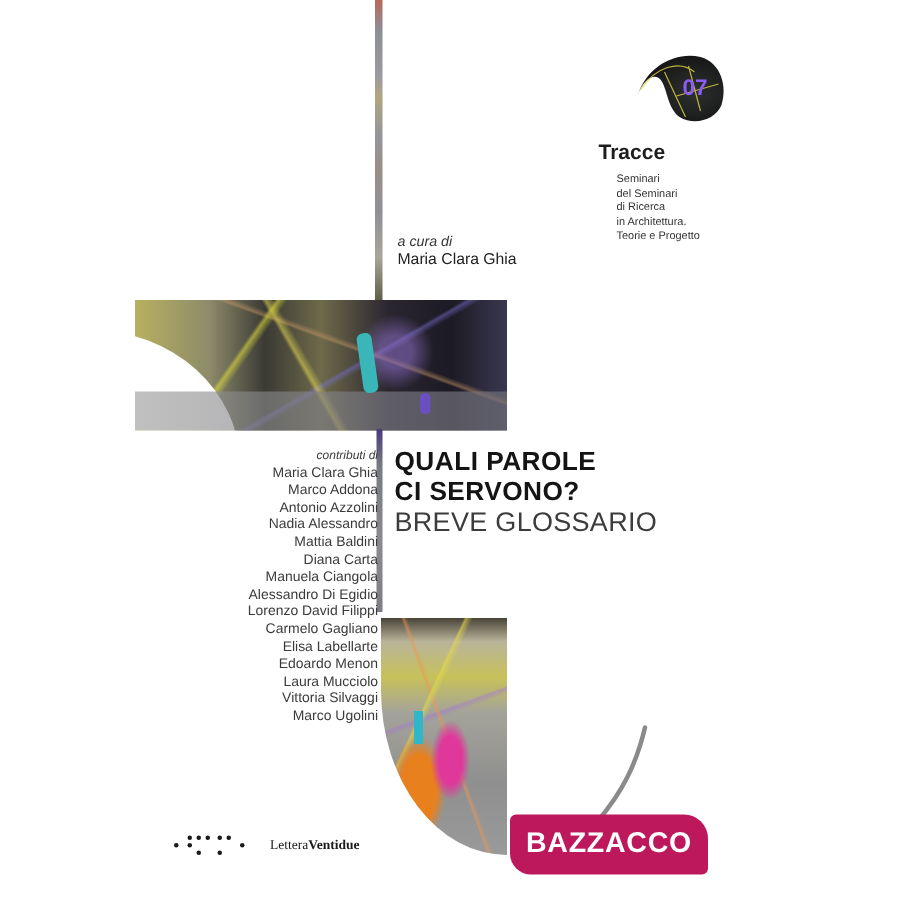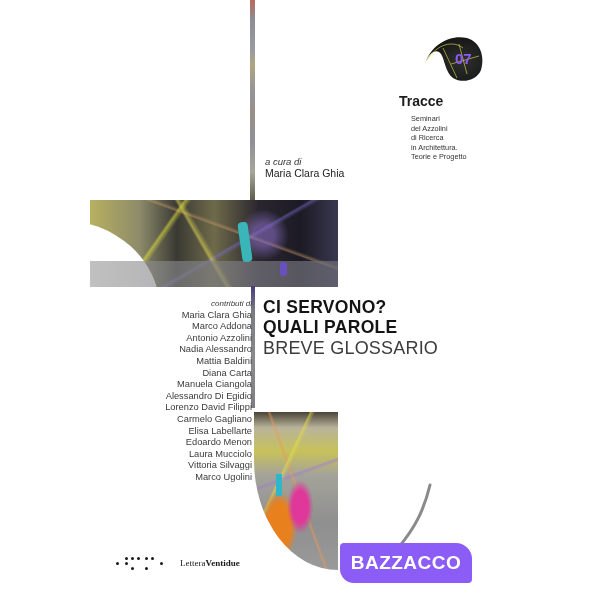--- a/index.html
+++ b/index.html
@@ -57,21 +57,21 @@
 
   .title-bold { left:263px; top:297px; font-weight:700; font-size:17.5px; line-height:20px; color:#141414; letter-spacing:0.3px; }
   .title-light { left:263px; top:338px; font-size:18px; line-height:20.5px; color:#3c3c3c; letter-spacing:0.2px; font-weight:400; }
 
   .publisher { left:116px; top:556px; display:flex; align-items:center; }
   .dots { width:58px; height:14px; position:relative; }
   .dots i { position:absolute; width:3px; height:3px; background:#1a1a1a; border-radius:50%; }
   .pub-name { font-size:9px; color:#1a1a1a; margin-left:6px;font-family:Liberation Serif, serif; }
   .pub-name b { font-weight:700; }
 
-  .brand { left:340px; top:543px; width:132px; height:40px; background:#8b5cf6; border-top-left-radius:4px; border-top-right-radius:16px; border-bottom-left-radius:14px; border-bottom-right-radius:4px;
+  .brand { left:340px; top:543px; width:132px; height:40px; background:#be185d; border-top-left-radius:4px; border-top-right-radius:16px; border-bottom-left-radius:14px; border-bottom-right-radius:4px;
     display:flex; align-items:center; justify-content:center; }
   .brand span { color:#ffffff; font-weight:700; font-size:19px; letter-spacing:0.5px; }
 </style>
 </head>
 <body>
 
 <div class="abs stem-top"></div>
 <div class="abs img-top">
   <div class="floor"></div>
   <div class="teal"></div>
@@ -93,21 +93,21 @@
     </radialGradient>
   </defs>
   <path d="M2 30 C 8 10, 28 0, 44 4 C 58 8, 62 24, 58 36 C 54 46, 40 50, 30 44 C 22 38, 22 26, 18 20 C 14 14, 6 18, 2 30 Z" fill="url(#bg)"></path>
   <path d="M4 26 C 14 10, 30 6, 40 14 M20 14 L34 44 M28 30 L56 22 M36 10 L44 40" stroke="#d8d040" stroke-width="0.8" fill="none" opacity="0.85"></path>
 </svg>
 <div class="abs badge-num">07</div>
 
 <div class="abs series-title">Tracce</div>
 <div class="abs series-desc">
   <div>Seminari</div>
-  <div>del Azzolini</div>
+  <div>del Seminari</div>
   <div>di Ricerca</div>
   <div>in Architettura.</div>
   <div>Teorie e Progetto</div>
 </div>
 
 <div class="abs curator-label">a cura di</div>
 <div class="abs curator-name">Maria Clara Ghia</div>
 
 <div class="abs contrib">
   <div class="lab">contributi di</div>
@@ -122,22 +122,22 @@
   <div>Lorenzo David Filippi</div>
   <div>Carmelo Gagliano</div>
   <div>Elisa Labellarte</div>
   <div>Edoardo Menon</div>
   <div>Laura Mucciolo</div>
   <div>Vittoria Silvaggi</div>
   <div>Marco Ugolini</div>
 </div>
 
 <div class="abs title-bold">
+  <div>QUALI PAROLE</div>
   <div>CI SERVONO?</div>
-  <div>QUALI PAROLE</div>
 </div>
 <div class="abs title-light">
   <div>BREVE GLOSSARIO</div>
 </div>
 
 <div class="abs publisher">
   <div class="dots">
     <i style="left:0;top:6px"></i>
     <i style="left:9px;top:1px"></i>
       <i style="left:15px;top:1px"></i>

